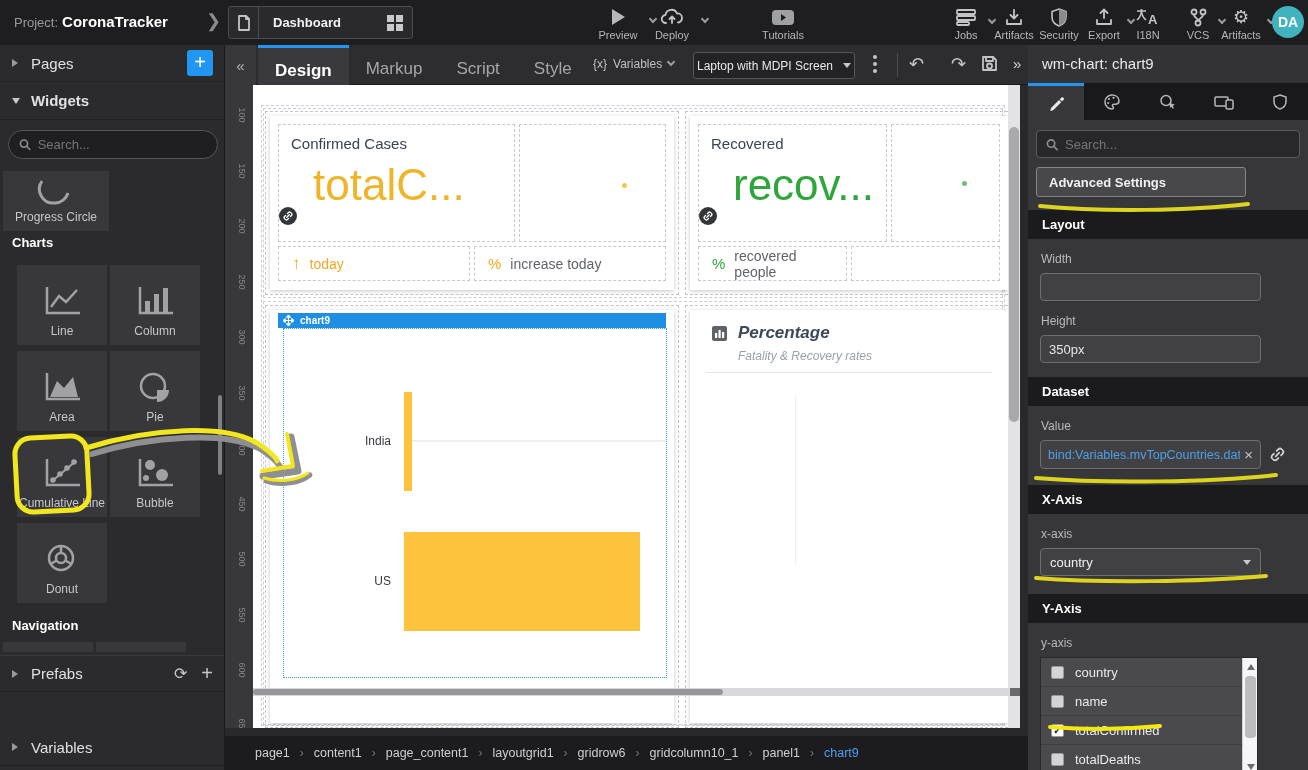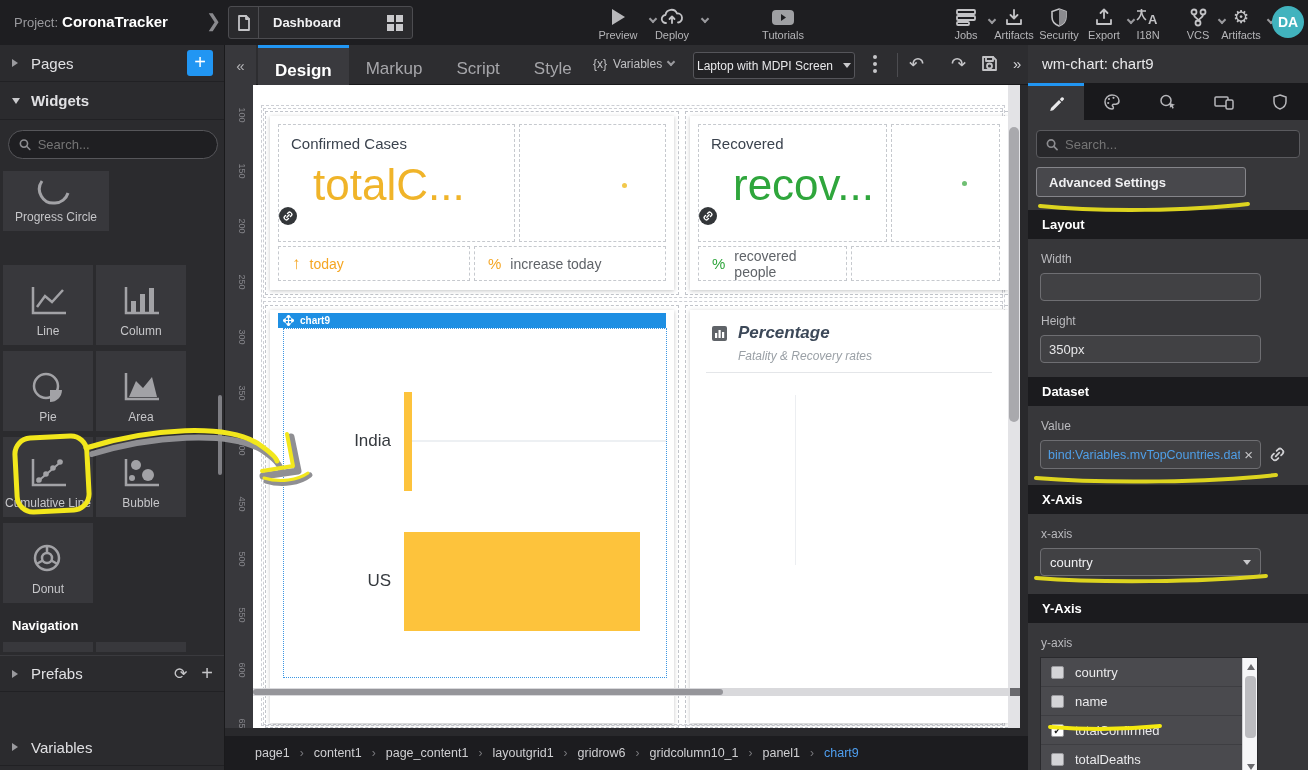--- a/index.html
+++ b/index.html
@@ -30,21 +30,21 @@
   .srow { position:absolute; left:0; width:225px; display:flex; align-items:center; padding:0 12px; color:#e0e0e3; font-size:15px; border-bottom:1px solid #212124; background:#2b2b2e; }
   .caret-r { width:0;height:0;border-left:6px solid #9a9a9e;border-top:4px solid transparent;border-bottom:4px solid transparent;margin-right:13px; }
   .caret-d { width:0;height:0;border-top:6px solid #c9c9cc;border-left:4px solid transparent;border-right:4px solid transparent;margin-right:11px; }
   .plus-btn { margin-left:auto; width:26px; height:26px; background:#2196f3; border-radius:3px; color:#fff; font-size:20px; line-height:24px; text-align:center; }
   .s-search { position:absolute; left:8px; top:85px; width:210px; height:29px; border:1px solid #56565a; border-radius:15px; background:#1f1f22; display:flex; align-items:center; padding:0 10px; gap:7px; }
   .s-search input, .p-search input { background:transparent; border:none; outline:none; color:#bfbfc2; font-size:13px; width:100%; font-family:inherit; }
   .tile { background:#38383c; display:flex; flex-direction:column; align-items:center; justify-content:flex-end; padding-bottom:7px; gap:5px; color:#c6c6c9; font-size:12px; }
   .tile svg { display:block; }
   .tile .tl { white-space:nowrap; }
   .sec-head { position:absolute; left:0; width:225px; color:#fff; font-size:13px; font-weight:bold; padding:15px 0 0 12px; }
-  .tiles { position:absolute; left:3px; top:220px; display:grid; grid-template-columns:90px 90px; grid-auto-rows:80px; gap:6px 3px; }
+  .tiles { position:absolute; left:17px; top:220px; display:grid; grid-template-columns:90px 90px; grid-auto-rows:80px; gap:6px 3px; }
   .stub { position:absolute; width:90px; height:10px; background:#38383c; top:597px; }
   .side-thumb { position:absolute; right:2px; top:350px; width:4px; height:80px; background:#7e7e83; border-radius:2px; }
   .brow-ic { margin-left:auto; display:flex; gap:14px; color:#c6c6c9; font-size:17px; align-items:center; }
 
   
   .center { position:absolute; left:225px; top:45px; width:803px; height:725px; background:#29292c; }
   .toolbar { position:absolute; left:0; top:0; width:803px; height:40px; background:#2d2d30; border-bottom:1px solid #19191b; }
   .collapse { position:absolute; left:0; top:0; width:31px; height:40px; background:#38383c; color:#b5b5b8; font-size:15px; display:flex; align-items:center; justify-content:center; }
   .ctabs { position:absolute; left:33px; top:0; height:40px; display:flex; }
   .ctab { padding:4px 17px; line-height:40px; font-size:17px; color:#a6a6aa; }
@@ -91,21 +91,21 @@
 
   .panel { width:100%; height:100%; background:#fff; box-shadow:0 1px 4px rgba(60,64,67,.3); position:relative; overflow:hidden; }
   .panel-head { position:relative; padding:13px 16px 0 16px; height:58px; }
   .panel-title { font-size:17px; font-weight:bold; color:#3c4858; padding-left:32px; }
   .panel-sub { font-size:12px; color:#9aa0a6; padding-left:32px; margin-top:6px; }
   .p-icon { position:absolute; left:22px; top:16px; }
   .sel-bar { margin:3px 8px 0 8px; height:15px; background:#1e8fe3; display:flex; align-items:center; gap:6px; padding:0 5px; }
   .sel-bar span { color:#fff; font-size:10px; font-weight:bold; }
   .chart-sel { margin:0 7px 0 13px; height:350px; border:1px dotted #3b97e3; padding-top:42px; }
   .bar-row { height:140px; display:flex; align-items:center; }
-  .bar-label { width:120px; text-align:right; padding-right:13px; font-size:17px; color:#35393e; }
+  .bar-label { width:120px; text-align:right; padding-right:13px; font-size:12px; color:#35393e; }
   .bar-track { flex:1; align-self:stretch; display:flex; align-items:center; }
   .bar-row:first-child .bar-track { background:linear-gradient(to bottom, transparent 49.5%, #edf0f3 49.5%, #edf0f3 51%, transparent 51%); }
   .bar { height:99px; }
   .divide { border-bottom:1px solid #e4e6e9; margin-top:9px; }
   .vaxis { position:absolute; left:105px; top:85px; width:1px; height:170px; background:#eceef1; }
 
   
   .props { position:absolute; left:1028px; top:45px; width:280px; height:725px; background:#37373a; }
   .p-title { height:38px; line-height:38px; padding-left:14px; color:#e8e8ea; font-size:15px; background:#333336; }
   .ptabs { height:37px; background:#19191c; display:flex; }
@@ -279,20 +279,21 @@
           <path d="M8.5 8.5 L12 12"></path>
         </svg>
       <input placeholder="Search..." style="">
     </div>
     <div class="tile" style="position:absolute;left:3px;top:106px;width:106px;height:60px;margin-top:20px;">
       <svg width="40" height="26" viewBox="0 0 40 26">
           <path d="M6 2 a14 14 0 0 0 13 22 a14 14 0 0 0 13-10" fill="none" stroke="#a2a2a6" stroke-width="3"></path>
         </svg>
       <span class="tl">Progress Circle</span>
     </div>
+    <div class="sec-head" style="top:175px;height:45px;">Charts</div>
 
     <div class="tiles">
       <div class="tile">
         <svg width="44" height="36" viewBox="0 0 44 36">
             <g stroke="#a2a2a6" stroke-width="2.5" fill="none">
               <path d="M7 4 V30 H40"></path>
               <path d="M11 24 L19 13 L26 19 L37 7"></path>
             </g>
           </svg>
         <span class="tl">Line</span>
@@ -303,31 +304,31 @@
             <g fill="#a2a2a6">
               <rect x="12" y="18" width="5" height="11"></rect>
               <rect x="21" y="11" width="5" height="18"></rect>
               <rect x="30" y="5" width="5" height="24"></rect>
             </g>
           </svg>
         <span class="tl">Column</span>
       </div>
       <div class="tile">
         <svg width="44" height="36" viewBox="0 0 44 36">
+            <path d="M7 4 V30 H40" stroke="#a2a2a6" stroke-width="2.5" fill="none"></path>
+            <path d="M10 28 L17 12 L24 19 L33 8 L38 28 Z" fill="#a2a2a6"></path>
+          </svg>
+        <span class="tl">Area</span>
+      </div>
+      <div class="tile">
+        <svg width="44" height="36" viewBox="0 0 44 36">
             <circle cx="20" cy="17" r="12" fill="none" stroke="#a2a2a6" stroke-width="2.5"></circle>
             <path d="M24 21 h12 a12 12 0 0 1 -12 12 z" fill="#a2a2a6"></path>
           </svg>
         <span class="tl">Pie</span>
-      </div>
-      <div class="tile">
-        <svg width="44" height="36" viewBox="0 0 44 36">
-            <path d="M7 4 V30 H40" stroke="#a2a2a6" stroke-width="2.5" fill="none"></path>
-            <path d="M10 28 L17 12 L24 19 L33 8 L38 28 Z" fill="#a2a2a6"></path>
-          </svg>
-        <span class="tl">Area</span>
       </div>
       <div class="tile">
         <svg width="44" height="36" viewBox="0 0 44 36">
             <path d="M7 4 V30 H40" stroke="#a2a2a6" stroke-width="2.5" fill="none"></path>
             <path d="M11 27 L36 6" stroke="#a2a2a6" stroke-width="2"></path>
             <g fill="#a2a2a6">
               <circle cx="13" cy="25" r="2.8"></circle>
               <circle cx="20" cy="19" r="2.8"></circle>
               <circle cx="27" cy="13" r="2.8"></circle>
               <circle cx="34" cy="7" r="2.8"></circle>

